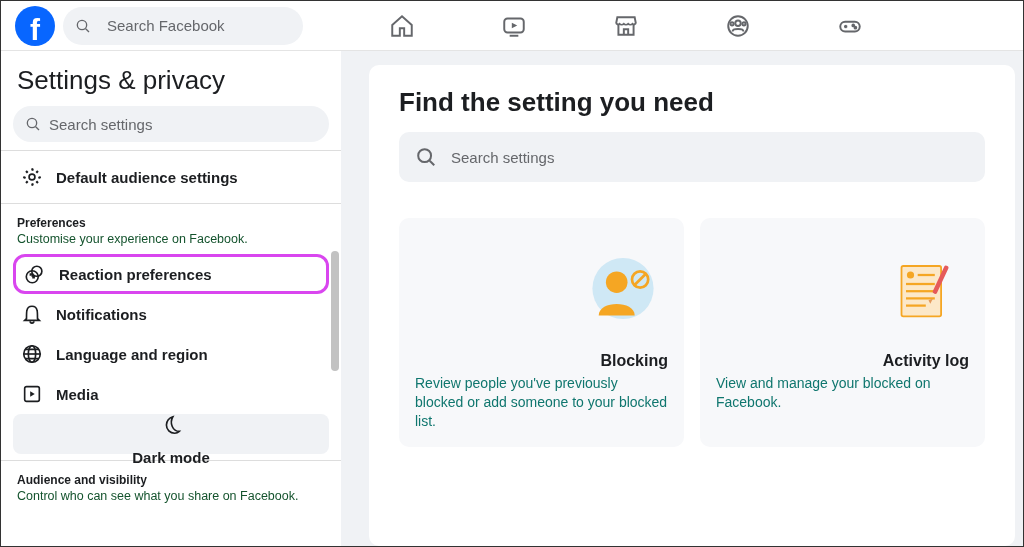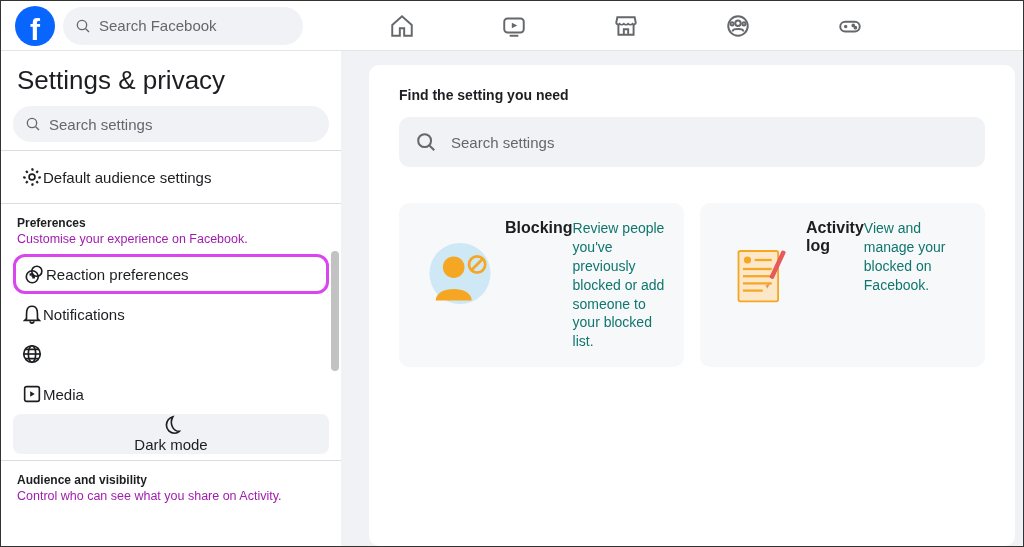--- a/index.html
+++ b/index.html
@@ -28,21 +28,21 @@
     font-weight: 900; font-size: 30px; font-family: Arial Black, Arial, sans-serif;
     margin-right: 8px;
     line-height: 33px;
   }
   .top-search {
     width: 240px; height: 38px;
     background: #f0f2f5; border-radius: 20px;
     display: flex; align-items: center;
     padding: 0 12px; color: #65676b;
     font-size: 15px;
-    border: none; outline: none;
+    border: none; outline: none; gap: 8px;
   }
   .top-search svg { flex-shrink: 0; margin-right: 8px; }
   .nav-icons { flex: 1; display: flex; justify-content: center; gap: 72px; }
   .nav-icons .nav-item { width: 40px; height: 40px; display:flex; align-items:center; justify-content:center; border-radius:8px; cursor:pointer; }
   .nav-icons svg { fill: none; stroke: #65676b; stroke-width: 1.8; }
   .right-spacer { width: 60px; }
 
   
   .layout { display: flex; height: calc(100% - 50px); }
 
@@ -59,29 +59,29 @@
     height: 36px; background: #f0f2f5; border-radius: 20px;
     display: flex; align-items: center; padding: 0 12px;
     color: #65676b; font-size: 15px;
     margin-bottom: 8px;
   }
   .side-search svg { margin-right: 8px; }
   hr { border: none; border-top: 1px solid #ddd; margin: 6px -12px; }
   .side-item {
     height: 40px; display: flex; align-items: center;
     border-radius: 8px; padding: 0 8px;
-    font-size: 15px; font-weight: 400; cursor: pointer;
-    gap: 0;
+    font-size: 15px; font-weight: 700; cursor: pointer;
+    gap: 13px;
   }
   .side-item.selected { background: #f0f2f5; flex-direction: column; }
   .side-item.highlighted { border: 3px solid #d946ef; border-radius: 12px; }
   .side-item .icon { width: 22px; height: 22px; display:flex; align-items:center; justify-content:center; flex-shrink:0; }
   .side-item svg { stroke: #1c1e21; fill: none; stroke-width: 1.8; }
   .section-title { font-size: 12px; font-weight: 800; margin: 12px 0 2px 4px; }
-  .section-sub { font-size: 12.5px; color: #a21caf; margin: 0 0 8px 4px; }
+  .section-sub { font-size: 12.5px; color: #14532d; margin: 0 0 8px 4px; }
 
   .scrollbar {
     position: absolute;
     right: 2px; top: 200px;
     width: 8px; height: 120px;
     background: #c2c2c2; border-radius: 4px;
   }
 
   
   .main {
@@ -90,33 +90,33 @@
     padding-top: 14px;
     overflow: hidden;
   }
   .content-card {
     background: #fff;
     border-radius: 10px;
     margin: 0 8px 0 28px;
     padding: 22px 30px;
     height: 100%;
   }
-  .content-card h2 { font-size: 14px; font-weight: 800; margin-bottom: 14px; }
+  .content-card h2 { font-size: 26px; font-weight: 800; margin-bottom: 14px; }
   .main-search {
     height: 50px; background: #f0f2f5; border-radius: 10px;
     display: flex; align-items: center; padding: 0 16px;
     color: #65676b; font-size: 15px;
     margin-bottom: 36px;
   }
   .main-search svg { margin-right: 14px; }
   .cards { display: flex; gap: 16px; }
   .card {
     flex: 1; background: #f7f8fa; border-radius: 10px;
     padding: 16px; cursor: pointer;
-    display: flex; flex-direction: row;
+    display: flex; flex-direction: column; align-items: flex-end;
   }
   .card .illus { height: 118px; display:flex; align-items:center; justify-content:center; }
   .card h3 { font-size: 16px; font-weight: 700; margin-bottom: 4px; }
   .card p { font-size: 14px; color: #0f766e; line-height: 1.35; }
 </style>
 </head>
 <body>
 
 <div class="topbar">
   <div class="fb-logo">f</div>
@@ -222,20 +222,21 @@
 
     <div class="side-item">
       <span class="icon">
         <svg width="22" height="22" viewBox="0 0 24 24">
             <circle cx="12" cy="12" r="9"></circle>
             <ellipse cx="12" cy="12" rx="4" ry="9"></ellipse>
             <line x1="3" y1="12" x2="21" y2="12"></line>
             <path d="M4.5 7 H19.5 M4.5 17 H19.5"></path>
           </svg>
       </span>
+      <span>Language and region</span>
     </div>
 
     <div class="side-item">
       <span class="icon">
         <svg width="22" height="22" viewBox="0 0 24 24">
             <rect x="4" y="4" width="16" height="16" rx="2"></rect>
             <path d="M10 9 L15 12 L10 15 Z" fill="#1c1e21" stroke="none"></path>
           </svg>
       </span>
       <span>Media</span>
@@ -246,21 +247,21 @@
         <svg width="22" height="22" viewBox="0 0 24 24">
             <path d="M14 3 C10 4 7 8 7 12 C7 17 11 21 16 21 C18 21 20 20 21 19 C14 19 10 10 14 3 Z"></path>
           </svg>
       </span>
       <span>Dark mode</span>
     </div>
 
     <hr>
 
     <div class="section-title">Audience and visibility</div>
-    <div class="section-sub">Control who can see what you share on Activity.</div>
+    <div class="section-sub">Control who can see what you share on Facebook.</div>
 
     <div class="scrollbar"></div>
   </div>
 
   <div class="main">
     <div class="content-card">
 
       <h2>Find the setting you need</h2>
       <div class="main-search">
         <svg width="22" height="22" viewBox="0 0 24 24">

